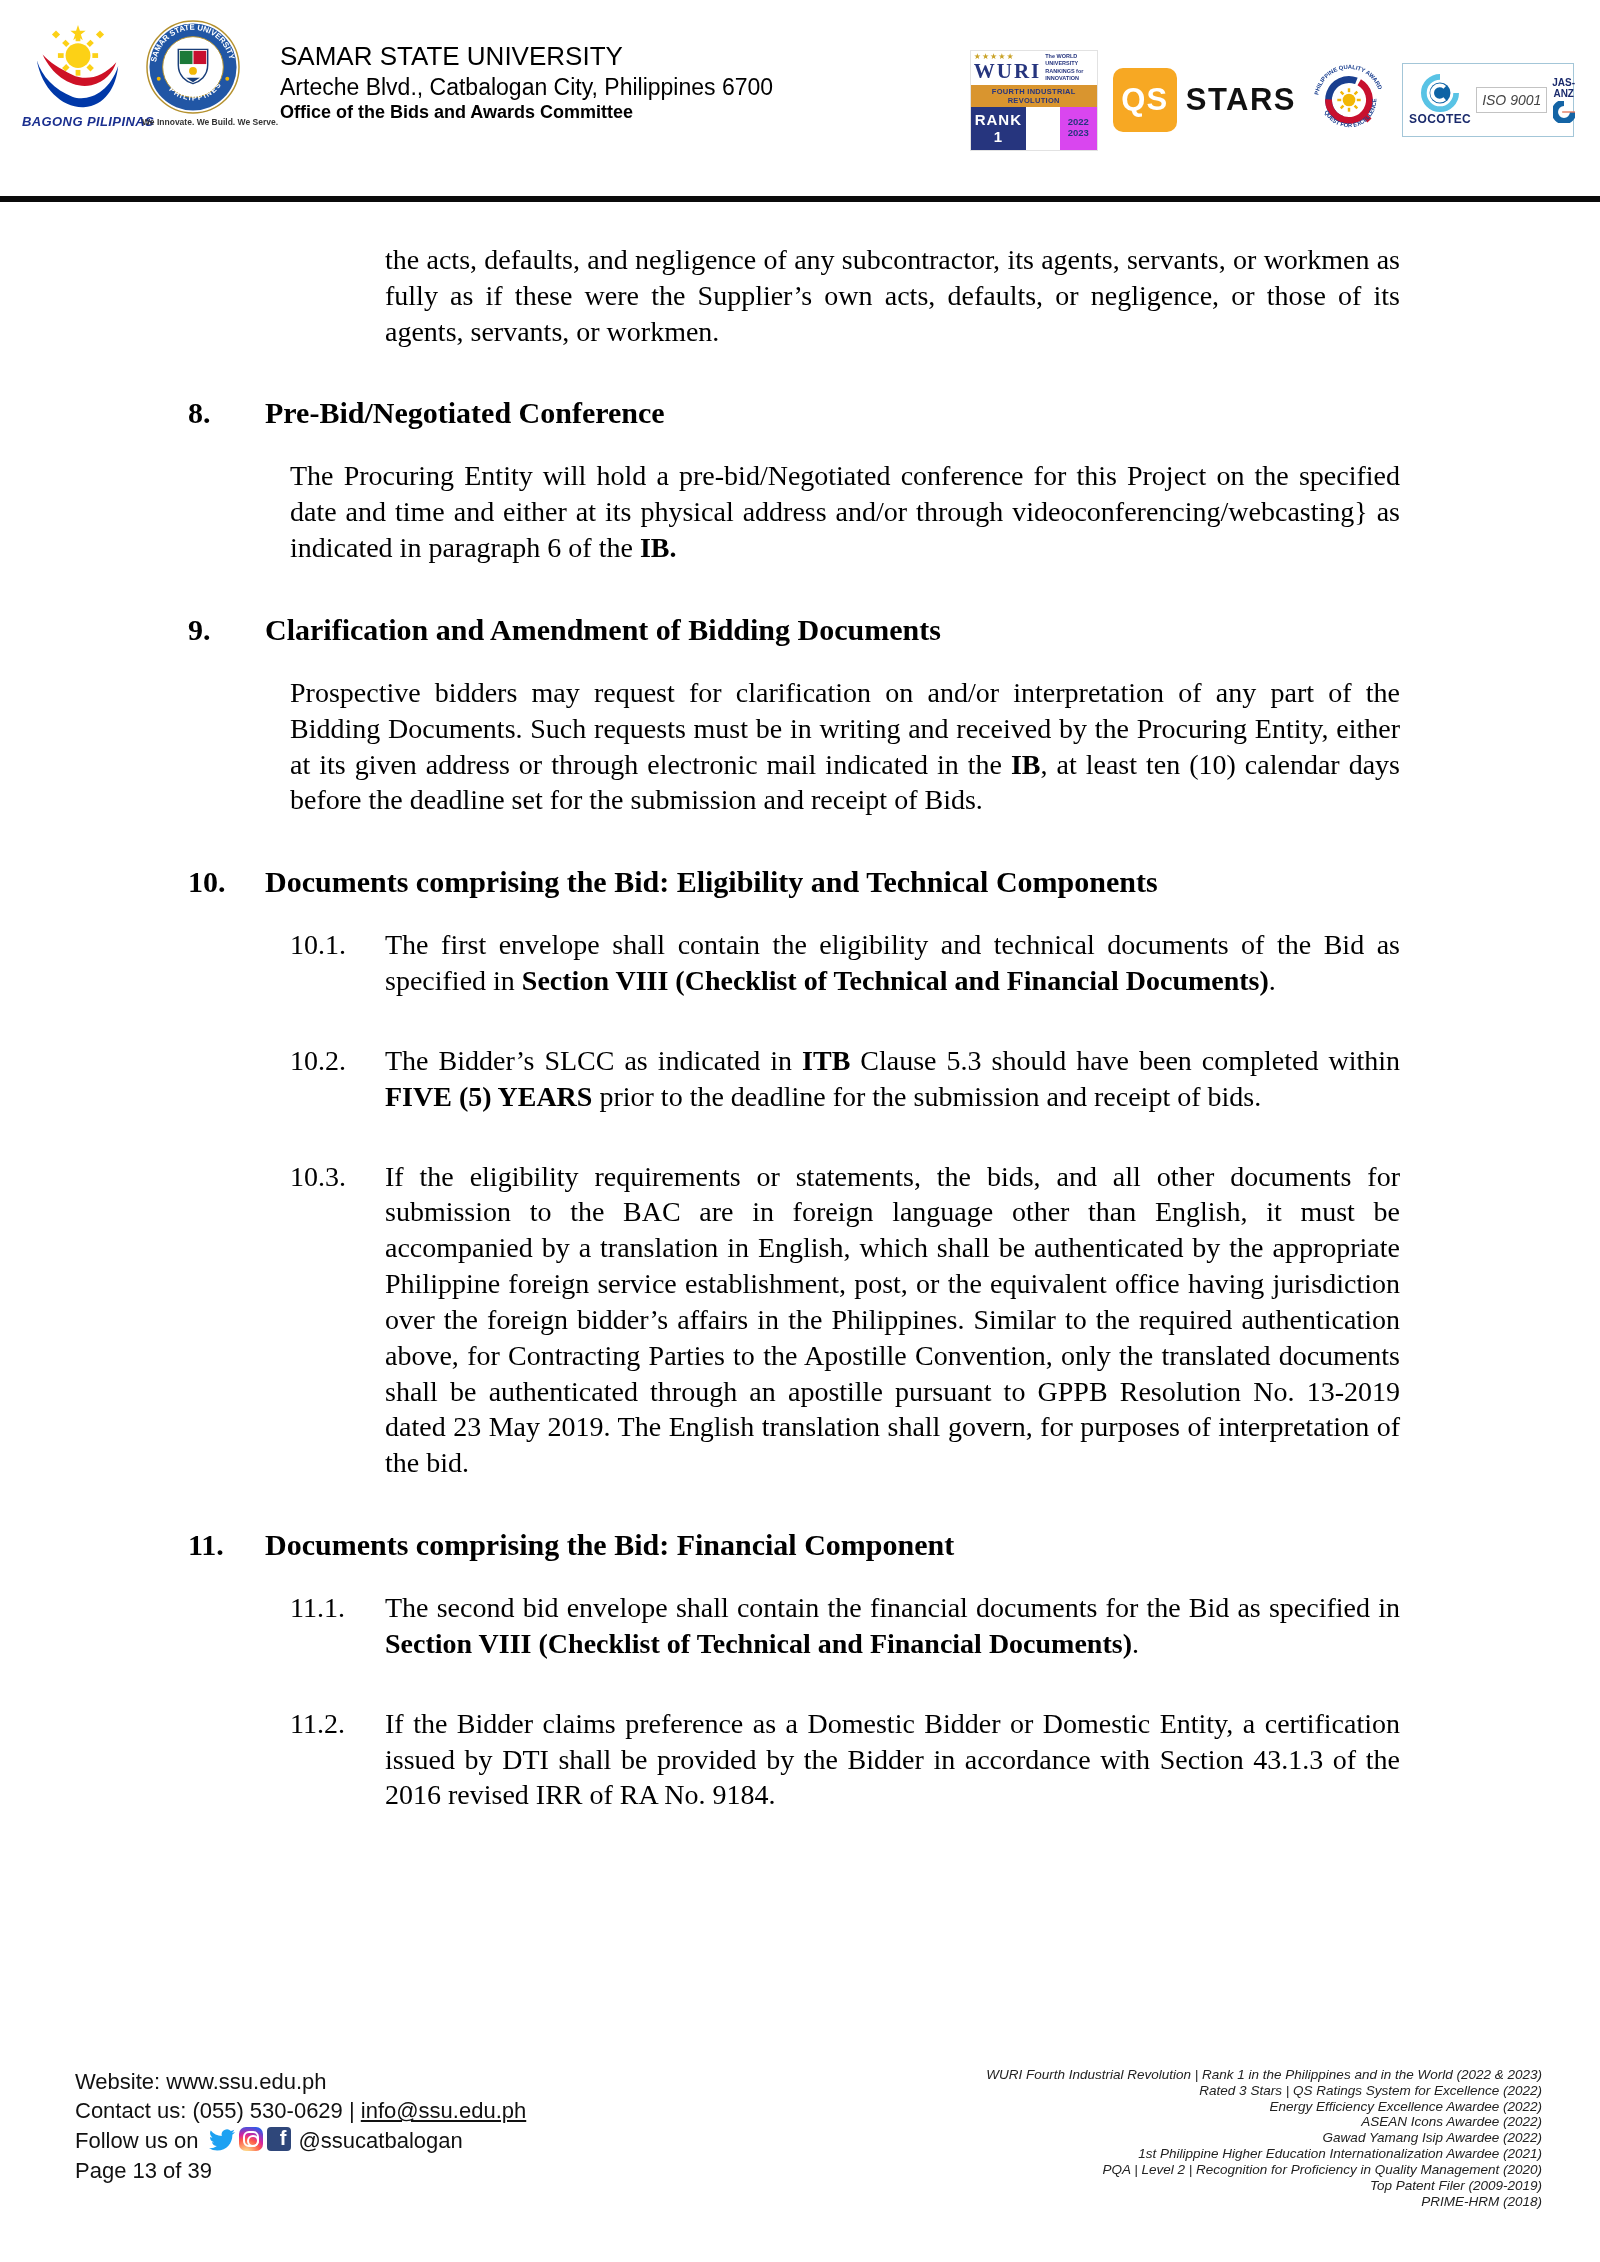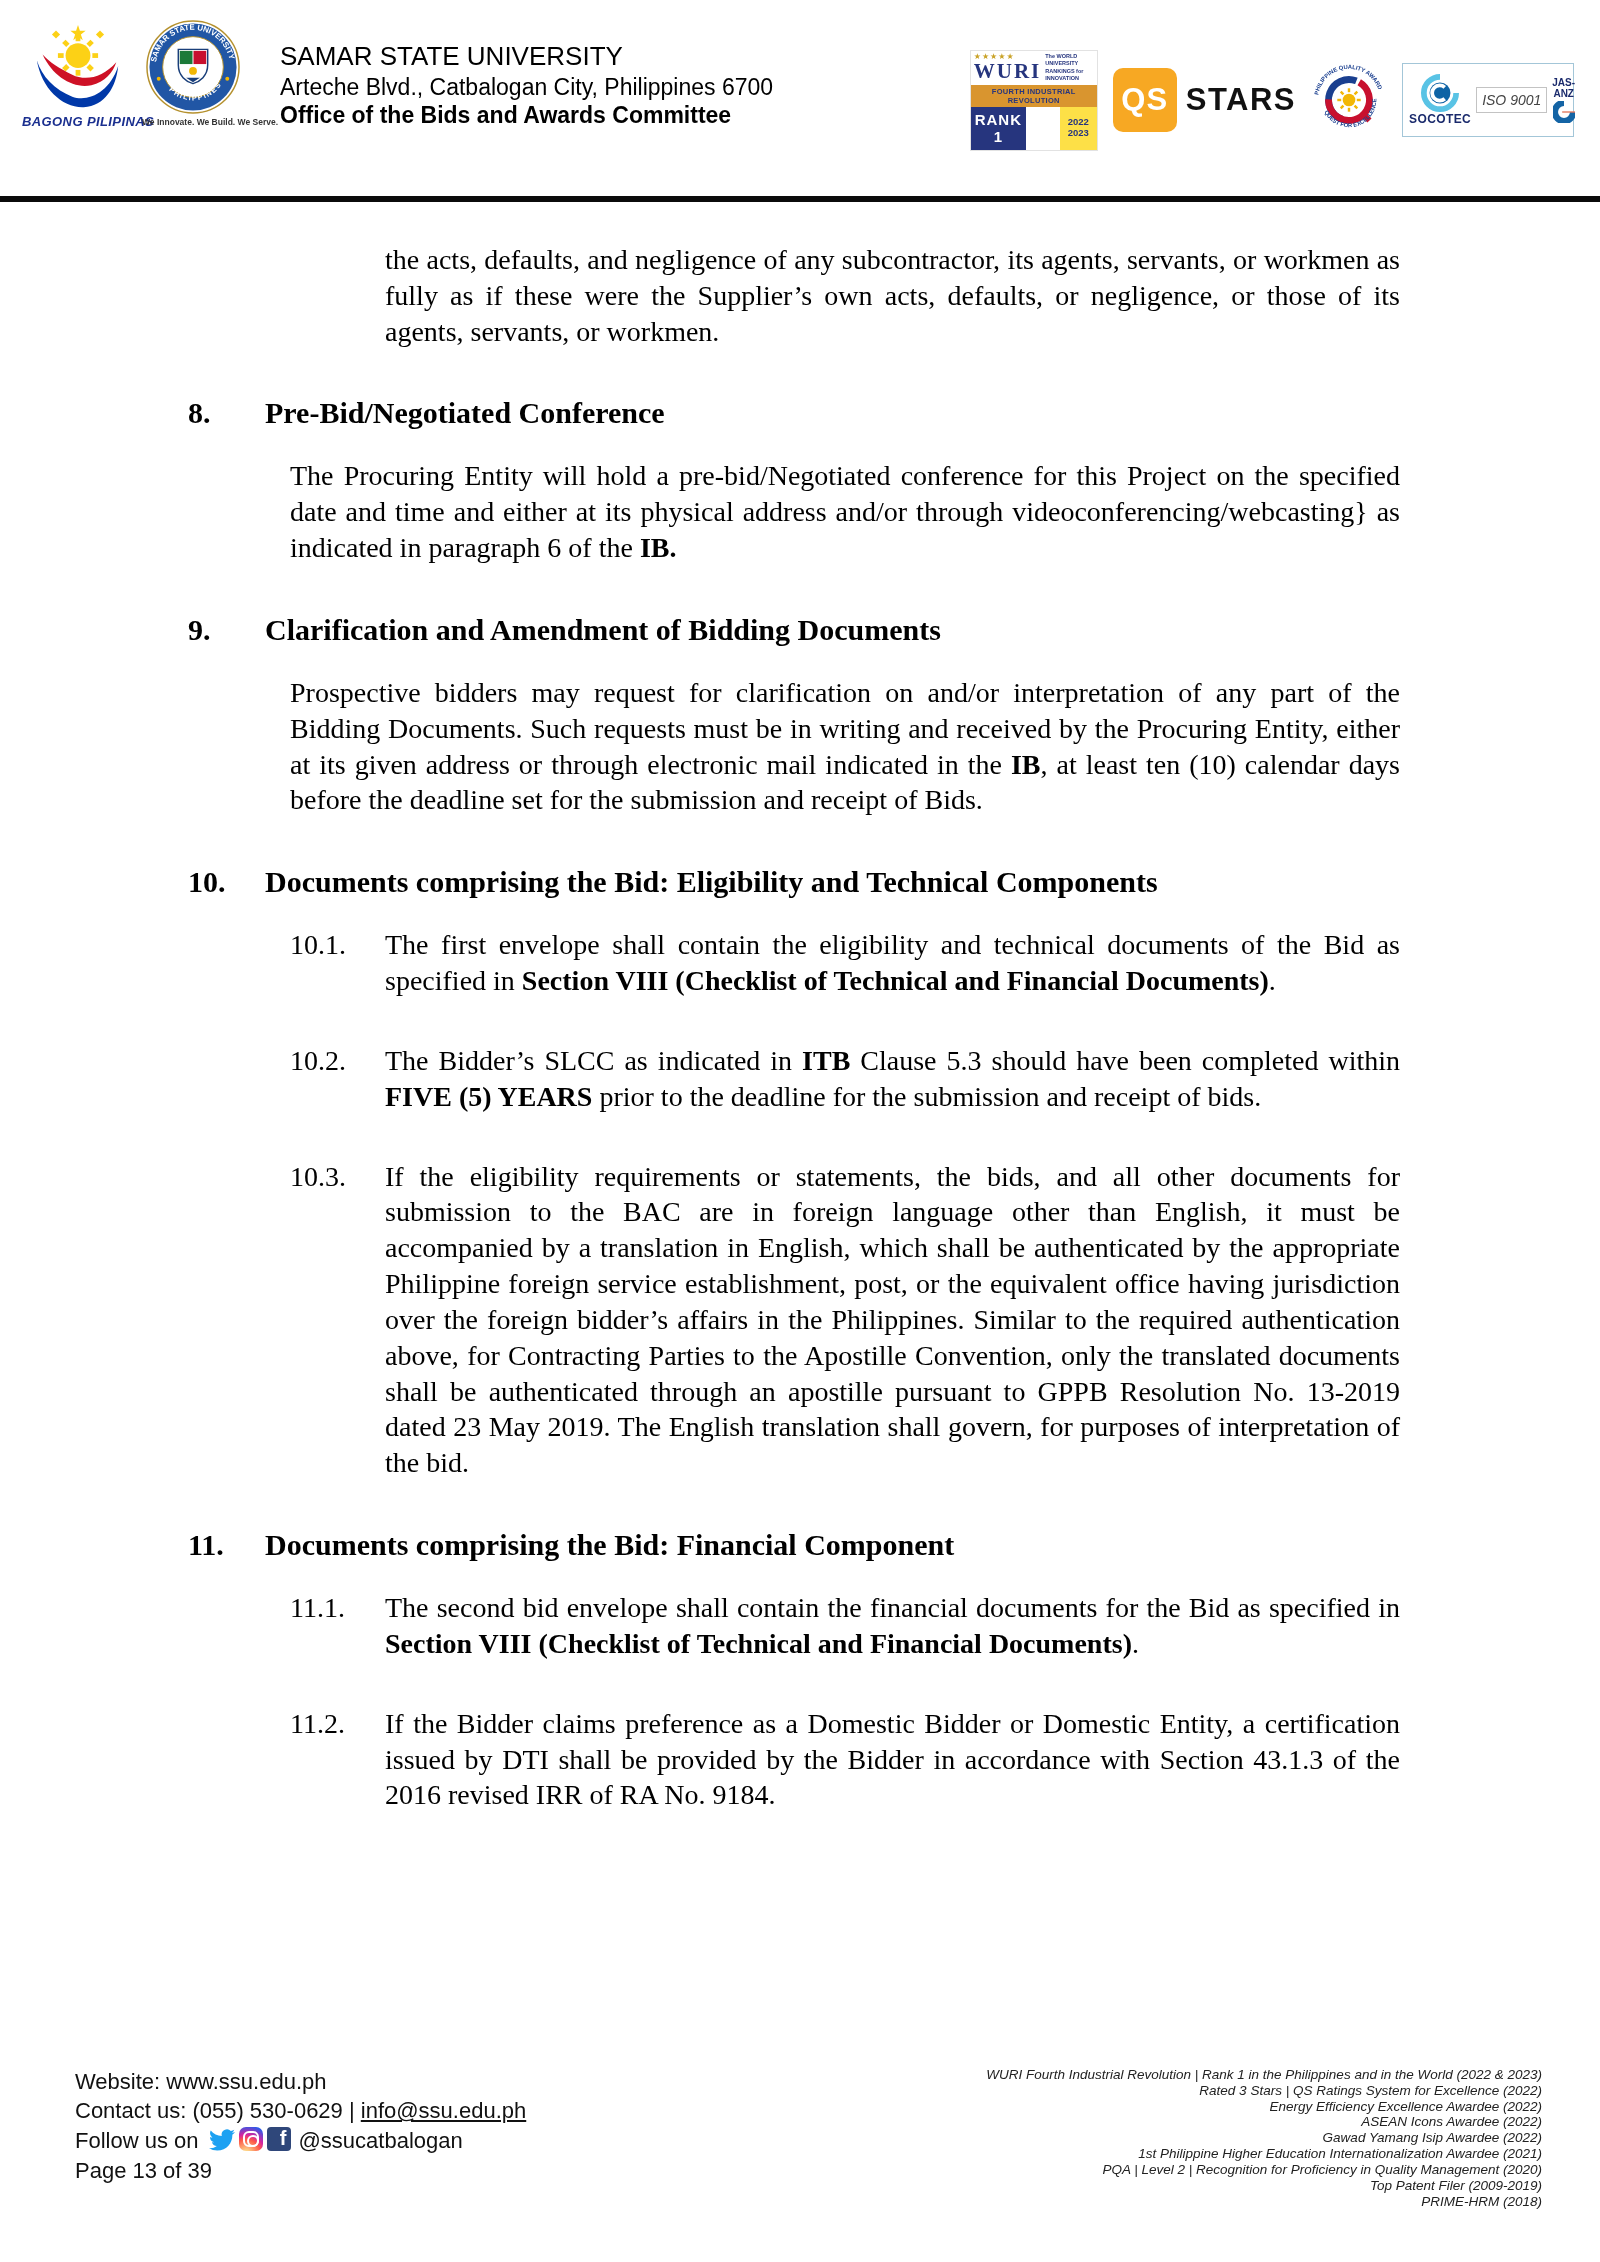--- a/index.html
+++ b/index.html
@@ -13,35 +13,35 @@
   .logo-bagong svg{width:98px;height:88px;display:block;margin:0 auto;}
   .bagong-label{font-family:"Liberation Sans",sans-serif;font-weight:bold;font-style:italic;
                 font-size:13px;color:#1a2f8f;letter-spacing:.4px;white-space:nowrap;margin-top:2px;}
   .logo-seal{width:102px;text-align:center;margin-left:8px;margin-top:4px;}
   .logo-seal svg{width:94px;height:94px;display:block;margin:0 auto;}
   .seal-motto{font-family:"Liberation Sans",sans-serif;font-size:8.5px;font-weight:bold;color:#333;
               margin-top:3px;white-space:nowrap;}
   .uni-block{margin-left:36px;margin-top:24px;font-family:"Liberation Sans",sans-serif;line-height:1.25;}
   .uni-name{font-size:26px;}
   .uni-address{font-size:23px;}
-  .uni-office{font-size:23px;font-weight:bold;}
+  .uni-office{font-size:18px;font-weight:bold;}
   .badges{margin-left:auto;display:flex;align-items:center;gap:15px;margin-top:34px;}
 
   .wuri{width:128px;font-family:"Liberation Sans",sans-serif;border:1px solid #e2e2e2;}
   .wuri-top{display:flex;background:#fff;padding:2px 3px;align-items:center;}
   .wuri-stars{color:#c9a227;font-size:8px;letter-spacing:1px;line-height:1;font-family:"DejaVu Sans",sans-serif;}
   .wuri-name{font-family:"Liberation Serif",serif;color:#26357e;font-size:21px;font-weight:bold;
              letter-spacing:2px;line-height:1;}
   .wuri-tagline{font-size:5.5px;color:#26357e;font-weight:bold;margin-left:4px;line-height:1.35;width:46px;}
   .wuri-bar{background:#d9952f;color:#26357e;font-weight:bold;font-size:7.5px;text-align:center;
             padding:2px 0;letter-spacing:.3px;}
   .wuri-bottom{display:flex;gap:34px;}
   .wuri-rank{flex:1.5;background:#26357e;color:#fff;font-weight:bold;font-size:15px;text-align:center;
              padding:4px 0 5px;letter-spacing:1px;}
-  .wuri-years{flex:1;background:#fde047;color:#26357e;font-weight:bold;font-size:9.5px;text-align:center;
+  .wuri-years{flex:1;background:#d946ef;color:#26357e;font-weight:bold;font-size:9.5px;text-align:center;
               display:flex;flex-direction:column;justify-content:center;line-height:1.15;}
 
   .qs-wrap{display:flex;align-items:center;gap:9px;}
   .qs-box{width:64px;height:64px;background:#f7a823;border-radius:10px;color:#fff;
           font-family:"Liberation Sans",sans-serif;font-weight:bold;font-size:31px;
           display:flex;align-items:center;justify-content:center;letter-spacing:1px;}
   .qs-stars-text{font-family:"Liberation Sans",sans-serif;font-weight:bold;font-size:31px;color:#111;
                  letter-spacing:1.5px;}
 
   .pqa-wrap svg{width:76px;height:76px;display:block;}

